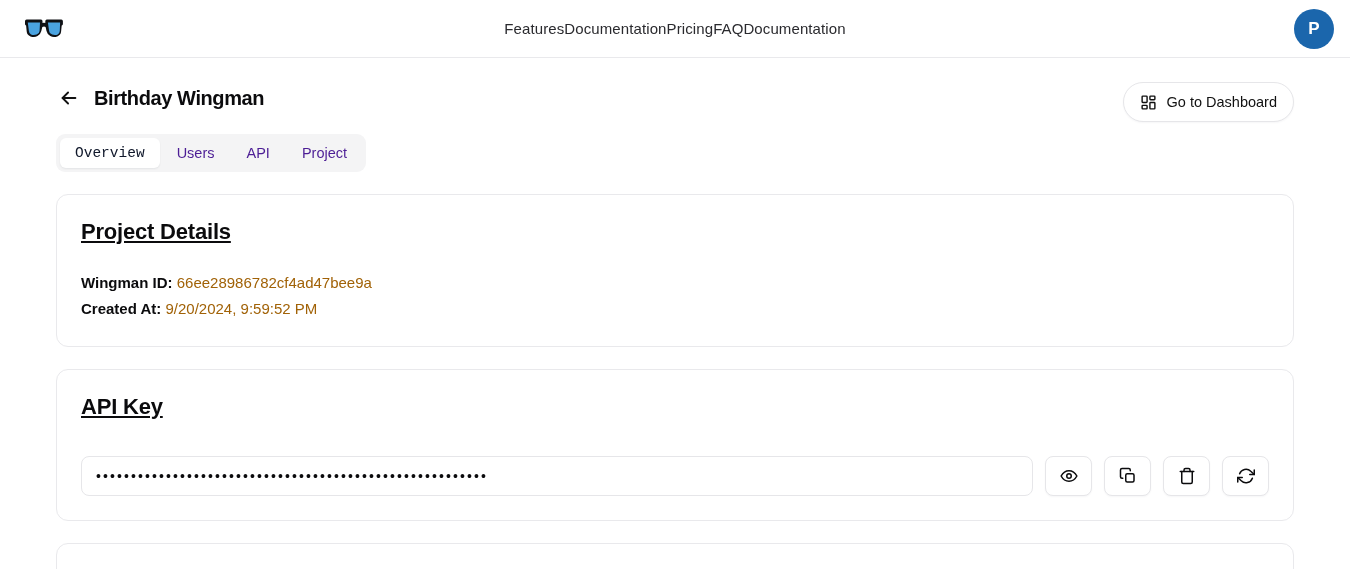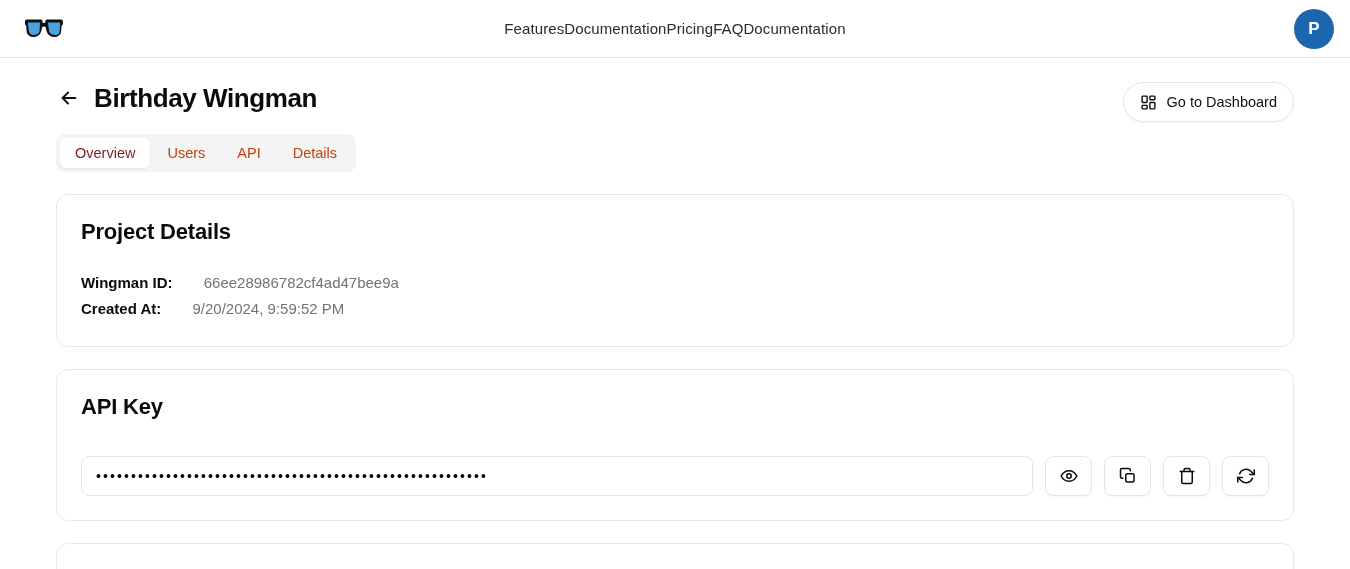--- a/index.html
+++ b/index.html
@@ -91,21 +91,21 @@
     display: flex;
     align-items: center;
     justify-content: center;
     color: #111;
     cursor: pointer;
     flex: 0 0 auto;
     margin-right: 12px;
   }
 
   .page-title {
-    font-size: 26px;
+    font-size: 20px;
     font-weight: 700;
     letter-spacing: -0.4px;
     color: #0b0b0d;
     line-height: 1.1;
   }
 
   .dashboard-btn {
     position: absolute;
     right: 0;
     top: 24px;
@@ -132,67 +132,69 @@
     background: #f4f4f5;
     border-radius: 9px;
     padding: 4px;
     margin-top: 14px;
   }
 
   .tab {
     font-size: 14.5px;
     padding: 7px 15px;
     border-radius: 6px;
-    color: #c2410c;
+    color: #4c1d95;
     cursor: pointer;
     white-space: nowrap;
     border: none;
     background: transparent;
     font-family: inherit;
   }
 
   .tab.active {
     background: #ffffff;
-    color: #7f1d1d;
+    color: #0f172a;
     font-weight: 500;
     box-shadow: 0 1px 2px rgba(16,24,40,0.07);
+    font-family: Liberation Mono, monospace;
   }
 
   
   .card {
     margin-top: 22px;
     background: #ffffff;
     border: 1px solid #e9e9ec;
     border-radius: 12px;
     padding: 24px;
   }
 
   .card-title {
     font-size: 22px;
     font-weight: 700;
     letter-spacing: -0.2px;
     color: #0b0b0d;
+    text-decoration: underline;
   }
 
   .details-list {
     margin-top: 25px;
     line-height: 1.72;
   }
 
   .detail-row {
     font-size: 15px;
     color: #1c1c1f;
   }
 
   .detail-label {
     font-weight: 700;
     color: #0b0b0d;
   }
 
-  .detail-value { color: #737373; margin-left: 27px; }
+  .detail-value { color: #a16207; }
 
   
   .apikey-row {
     margin-top: 36px;
     display: flex;
     align-items: center;
     gap: 12px;
   }
 
   .apikey-input {
@@ -281,21 +283,21 @@
         </svg>
       </span>
       <span>Go to Dashboard</span>
     </button>
   </div>
 
   <div class="tabs">
     <button class="tab active">Overview</button>
     <button class="tab">Users</button>
     <button class="tab">API</button>
-    <button class="tab">Details</button>
+    <button class="tab">Project</button>
   </div>
 
   
   <section class="card">
     <h2 class="card-title">Project Details</h2>
     <div class="details-list">
       <div class="detail-row">
         <span class="detail-label">Wingman ID:</span>
         <span class="detail-value">66ee28986782cf4ad47bee9a</span>
       </div>

